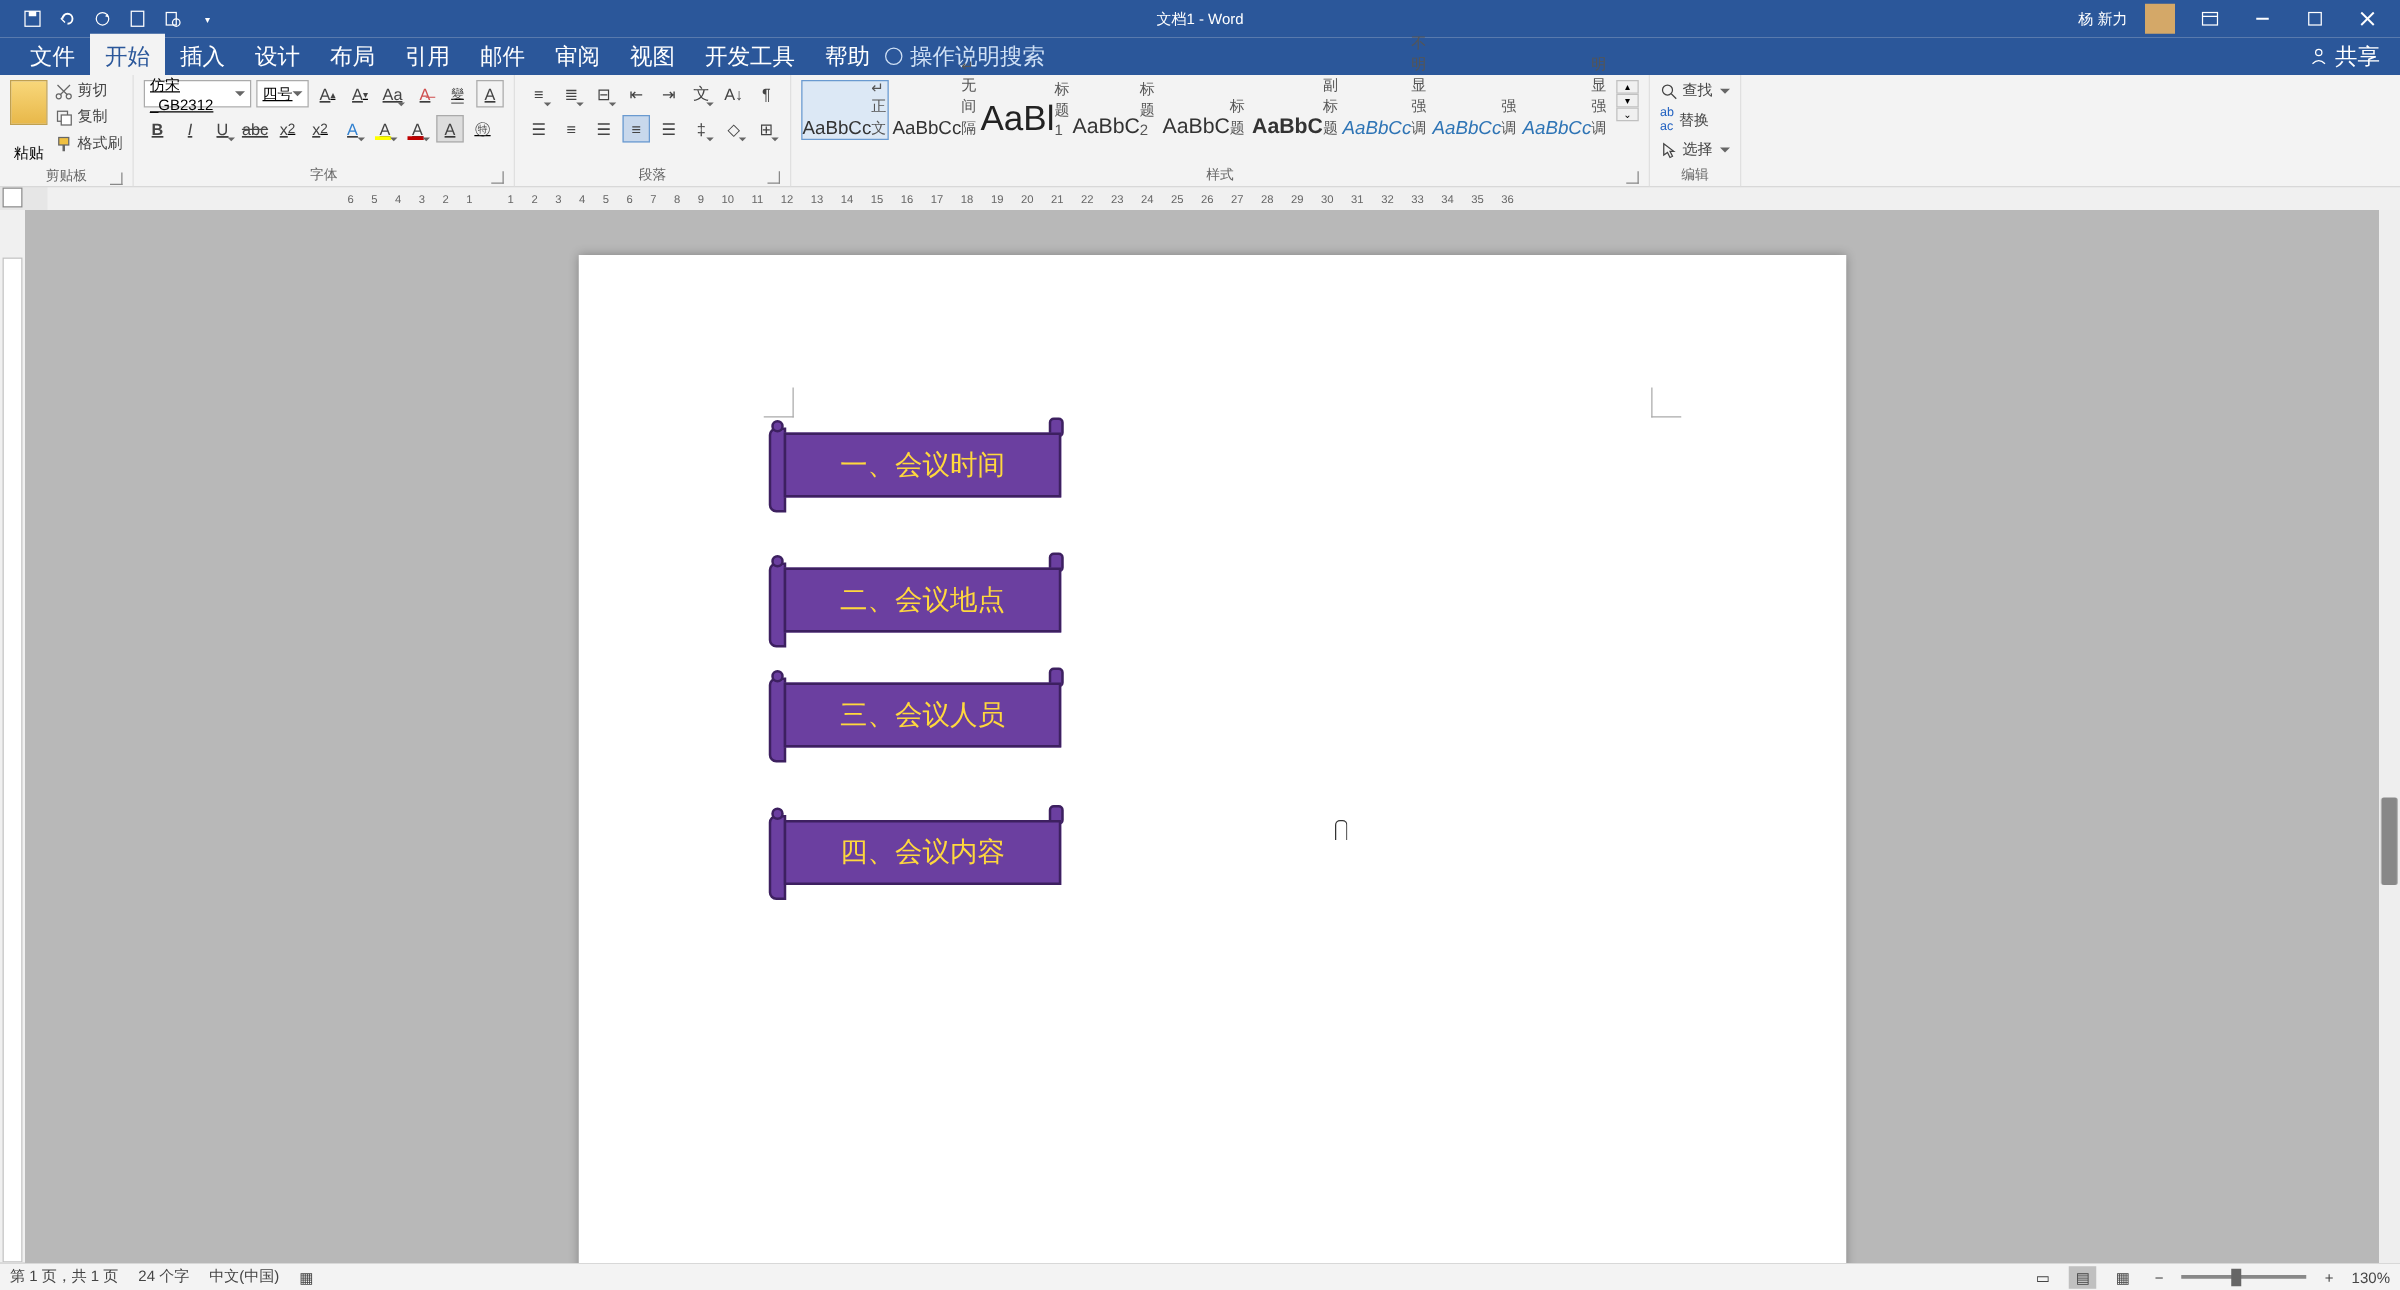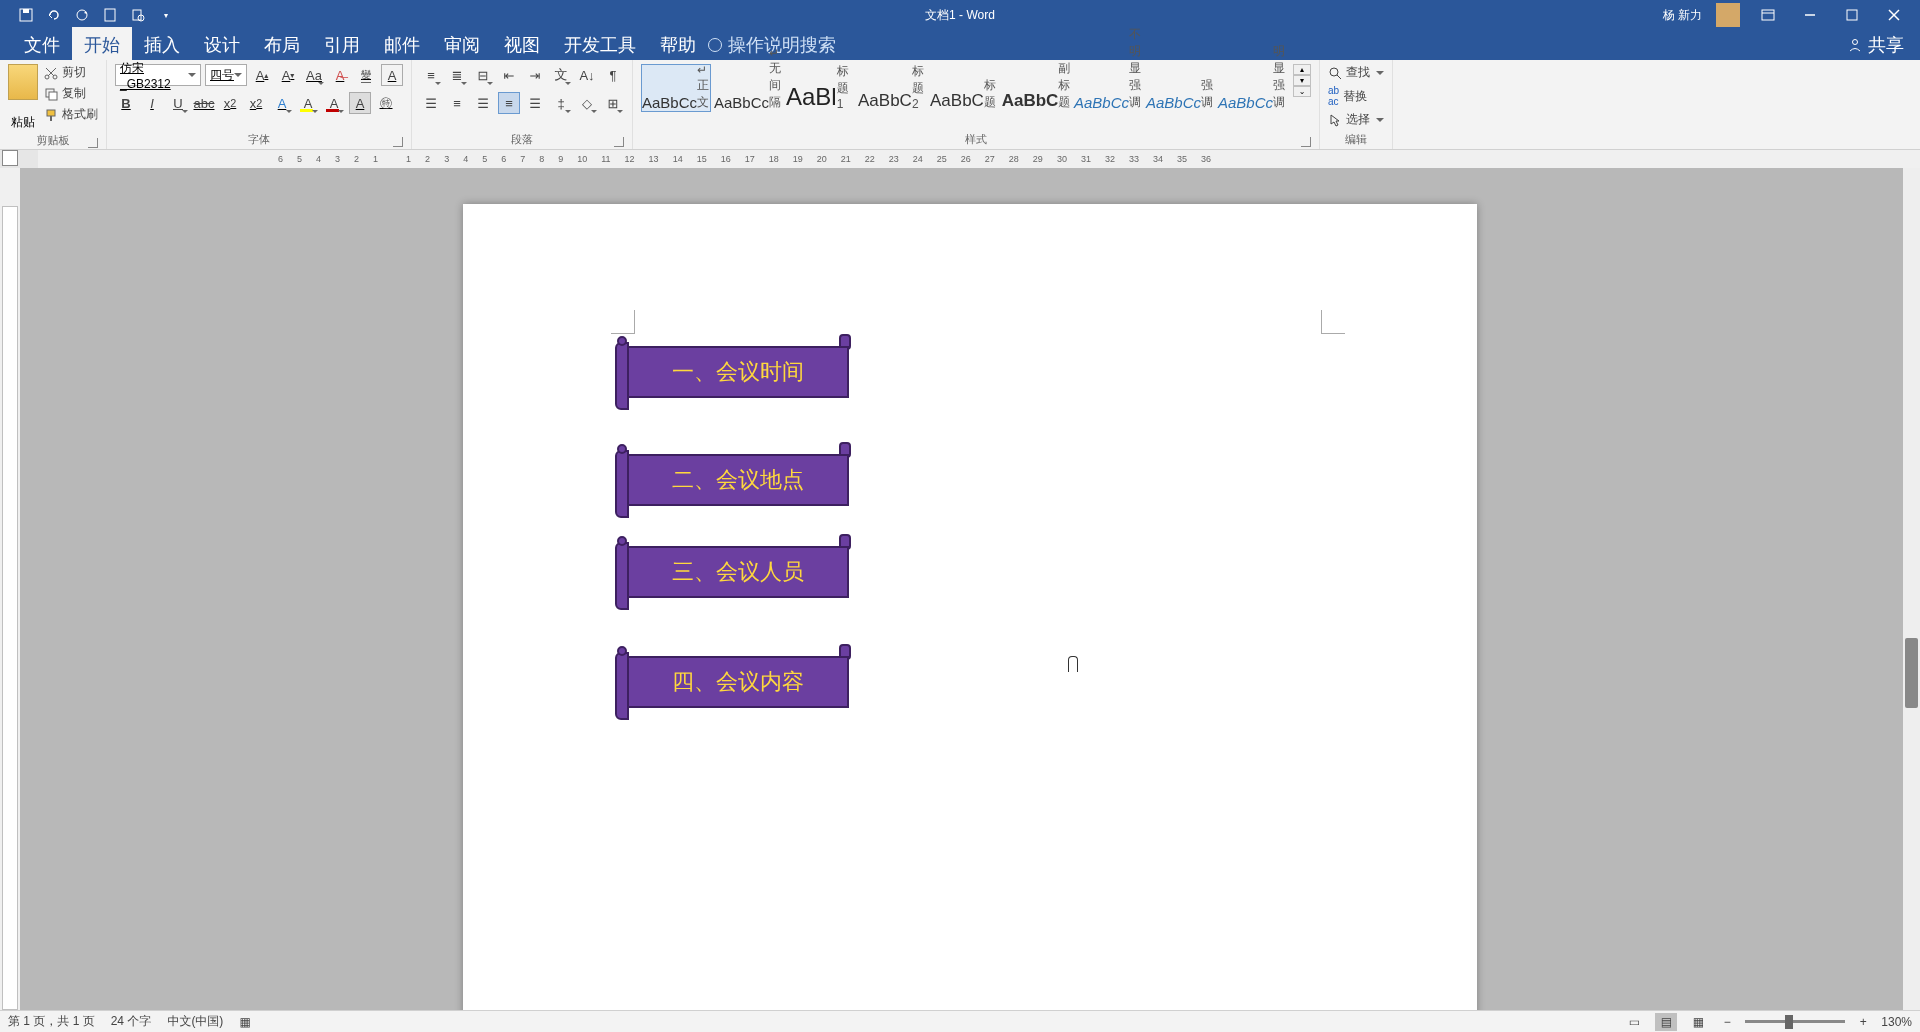--- a/index.html
+++ b/index.html
@@ -308,21 +308,21 @@
       <div class="styles-gallery" id="styles-gallery">
           <div class="style-item selected">
             <div class="style-preview" style="font-size:15px;font-weight:normal;color:#333;font-style:normal">AaBbCc</div>
             <div class="style-name">↵ 正文</div>
           </div>
           <div class="style-item">
             <div class="style-preview" style="font-size:15px;font-weight:normal;color:#333;font-style:normal">AaBbCc</div>
             <div class="style-name">↵ 无间隔</div>
           </div>
           <div class="style-item">
-            <div class="style-preview" style="font-size:24px;font-weight:normal;color:#222;font-style:normal">AaBl</div>
+            <div class="style-preview" style="font-size:28px;font-weight:normal;color:#222;font-style:normal">AaBl</div>
             <div class="style-name">标题 1</div>
           </div>
           <div class="style-item">
             <div class="style-preview" style="font-size:17px;font-weight:normal;color:#333;font-style:normal">AaBbC</div>
             <div class="style-name">标题 2</div>
           </div>
           <div class="style-item">
             <div class="style-preview" style="font-size:17px;font-weight:normal;color:#333;font-style:normal">AaBbC</div>
             <div class="style-name">标题</div>
           </div>

